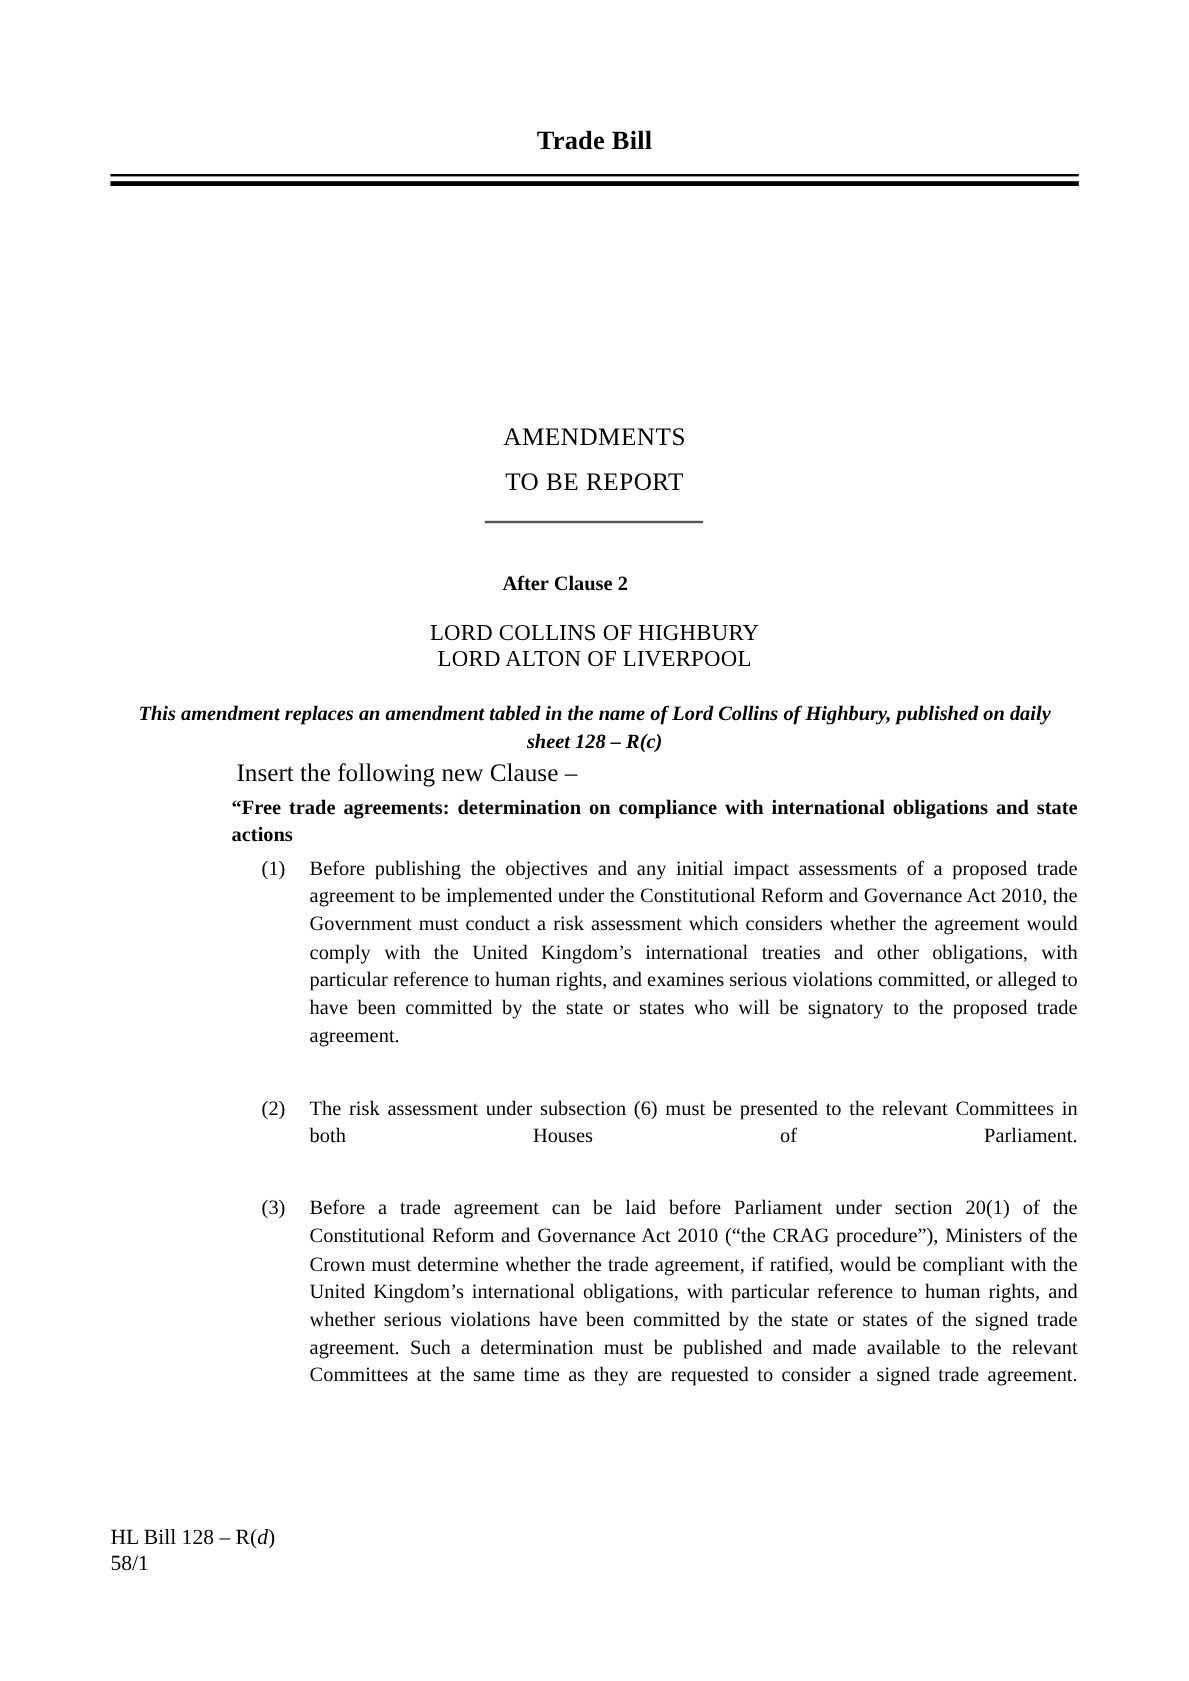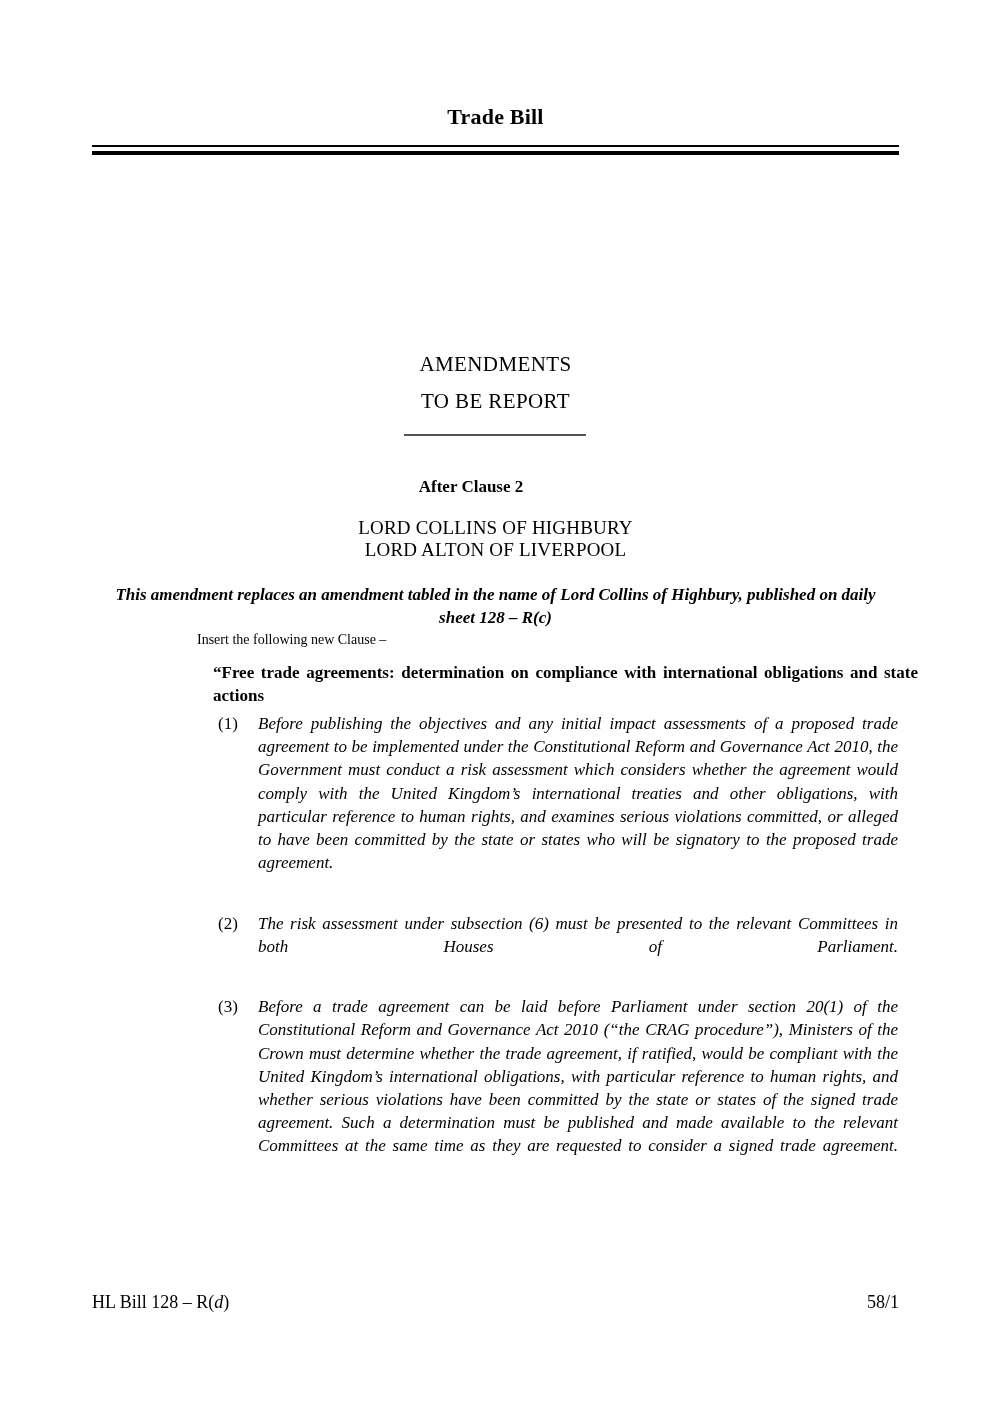--- a/index.html
+++ b/index.html
@@ -109,34 +109,33 @@
     font-size: 17px;
     line-height: 23px;
     font-weight: bold;
   }
 
   
   .insert-line {
     position: absolute;
     top: 632px;
     left: 197px;
-    font-size: 14px;
+    font-size: 21px;
   }
 
   .clause-title {
     position: absolute;
     top: 661px;
     left: 193px;
     width: 705px;
     font-size: 17px;
     font-weight: bold;
     line-height: 23px;
     text-align: justify;
     text-justify: inter-word;
-    margin-left: 20px;
   }
 
   .subsections {
     position: absolute;
     top: 712px;
     left: 218px;
     width: 680px;
   }
   .subsection {
     position: relative;
@@ -151,39 +150,39 @@
   .subsection .num {
     position: absolute;
     left: 0;
     top: 0;
     width: 32px;
     text-align: left;
     font-size: 17px;
   }
   .subsection .txt {
     display: block;
-    font-style: italic;
   }
   
   .subsection .txt::after {
     content: "";
     display: inline-block;
     width: 100%;
   }
 
   
   .footer {
     position: absolute;
     bottom: 88px;
     left: 92px;
     width: 807px;
     display: flex;
     justify-content: space-between;
     align-items: baseline;
     font-size: 18px;
+    flex-direction: column;
   }
   .footer .ital { font-style: italic; }
 </style>
 </head>
 <body>
 
 <div class="page">
 
   <div class="doc-title">Trade Bill</div>
 

